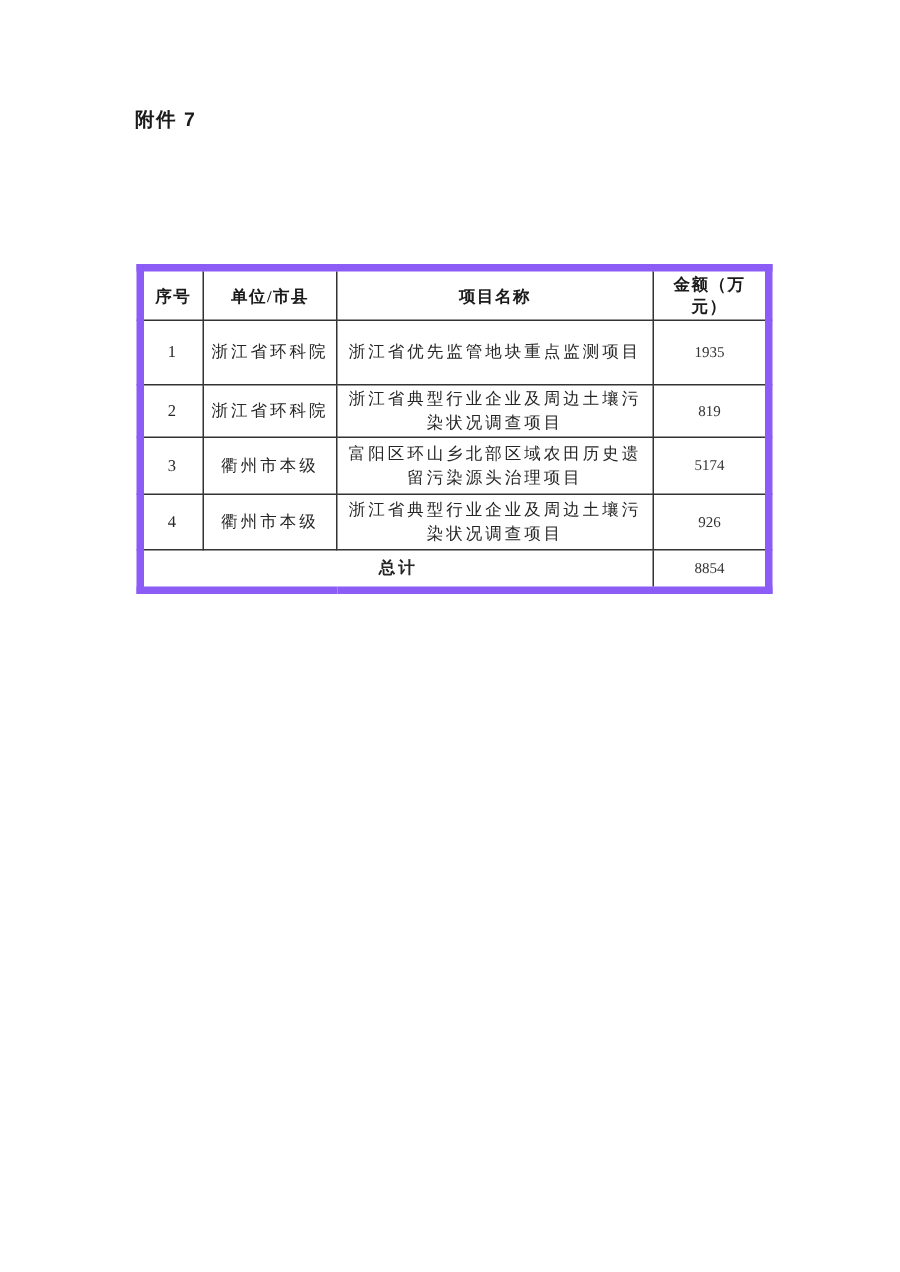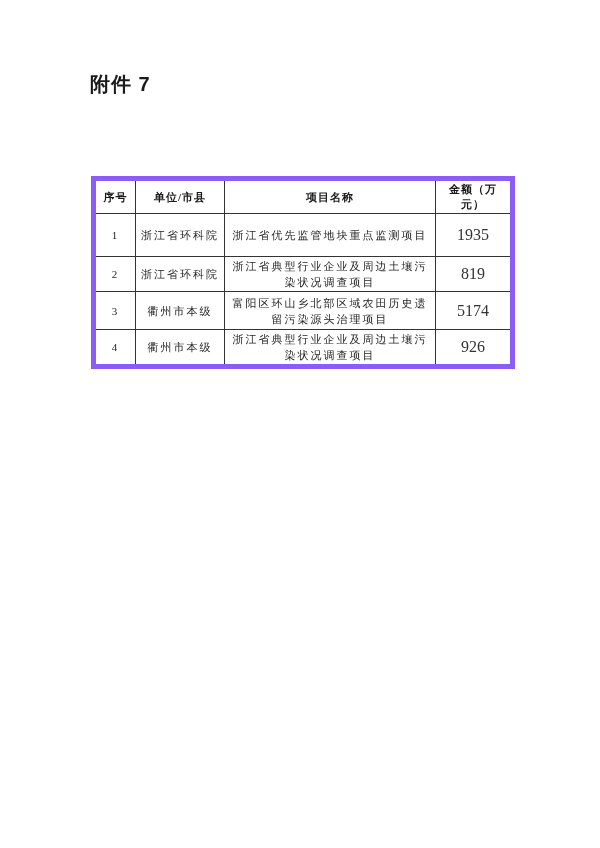--- a/index.html
+++ b/index.html
@@ -19,21 +19,21 @@
     position: absolute;
     inset: 0;
     background: #ffffff;
   }
   .attachment-label {
     position: absolute;
     left: 90px;
     top: 71px;
     font-family: "Liberation Sans", sans-serif;
     font-weight: 700;
-    font-size: 20px;
+    font-size: 13px;
     letter-spacing: 1px;
     color: #1a1a1a;
   }
   .doc-title {
     position: absolute;
     left: 90px;
     top: 101px;
     width: 420px;
     text-align: center;
     font-family: "Liberation Serif", serif;
@@ -69,21 +69,21 @@
     font-weight: 700;
     letter-spacing: 1px;
     color: #1a1a1a;
   }
   .alloc-table td.zh {
     font-size: 11px;
     letter-spacing: 2px;
     line-height: 16px;
   }
   .alloc-table td.num {
-    font-size: 16px;
+    font-size: 10px;
     letter-spacing: 0;
     color: #333333;
   }
   tr.hdr-row   { height: 24px; }
   tr.row-1     { height: 43px; }
   tr.row-2     { height: 35px; }
   tr.row-3     { height: 38px; }
   tr.row-4     { height: 37px; }
   tr.total-row { height: 27px; }
   .total-label-cell {
@@ -132,16 +132,20 @@
         <td class="zh">衢州市本级</td>
         <td class="zh">富阳区环山乡北部区域农田历史遗留污染源头治理项目</td>
         <td class="num">5174</td>
       </tr>
       <tr class="row-4">
         <td class="zh">4</td>
         <td class="zh">衢州市本级</td>
         <td class="zh">浙江省典型行业企业及周边土壤污染状况调查项目</td>
         <td class="num">926</td>
       </tr>
+      <tr class="total-row">
+        <td class="zh total-label-cell" colspan="3">总计</td>
+        <td class="num">8854</td>
+      </tr>
     </tbody>
   </table>
 
 </div>
 
 </body></html>

